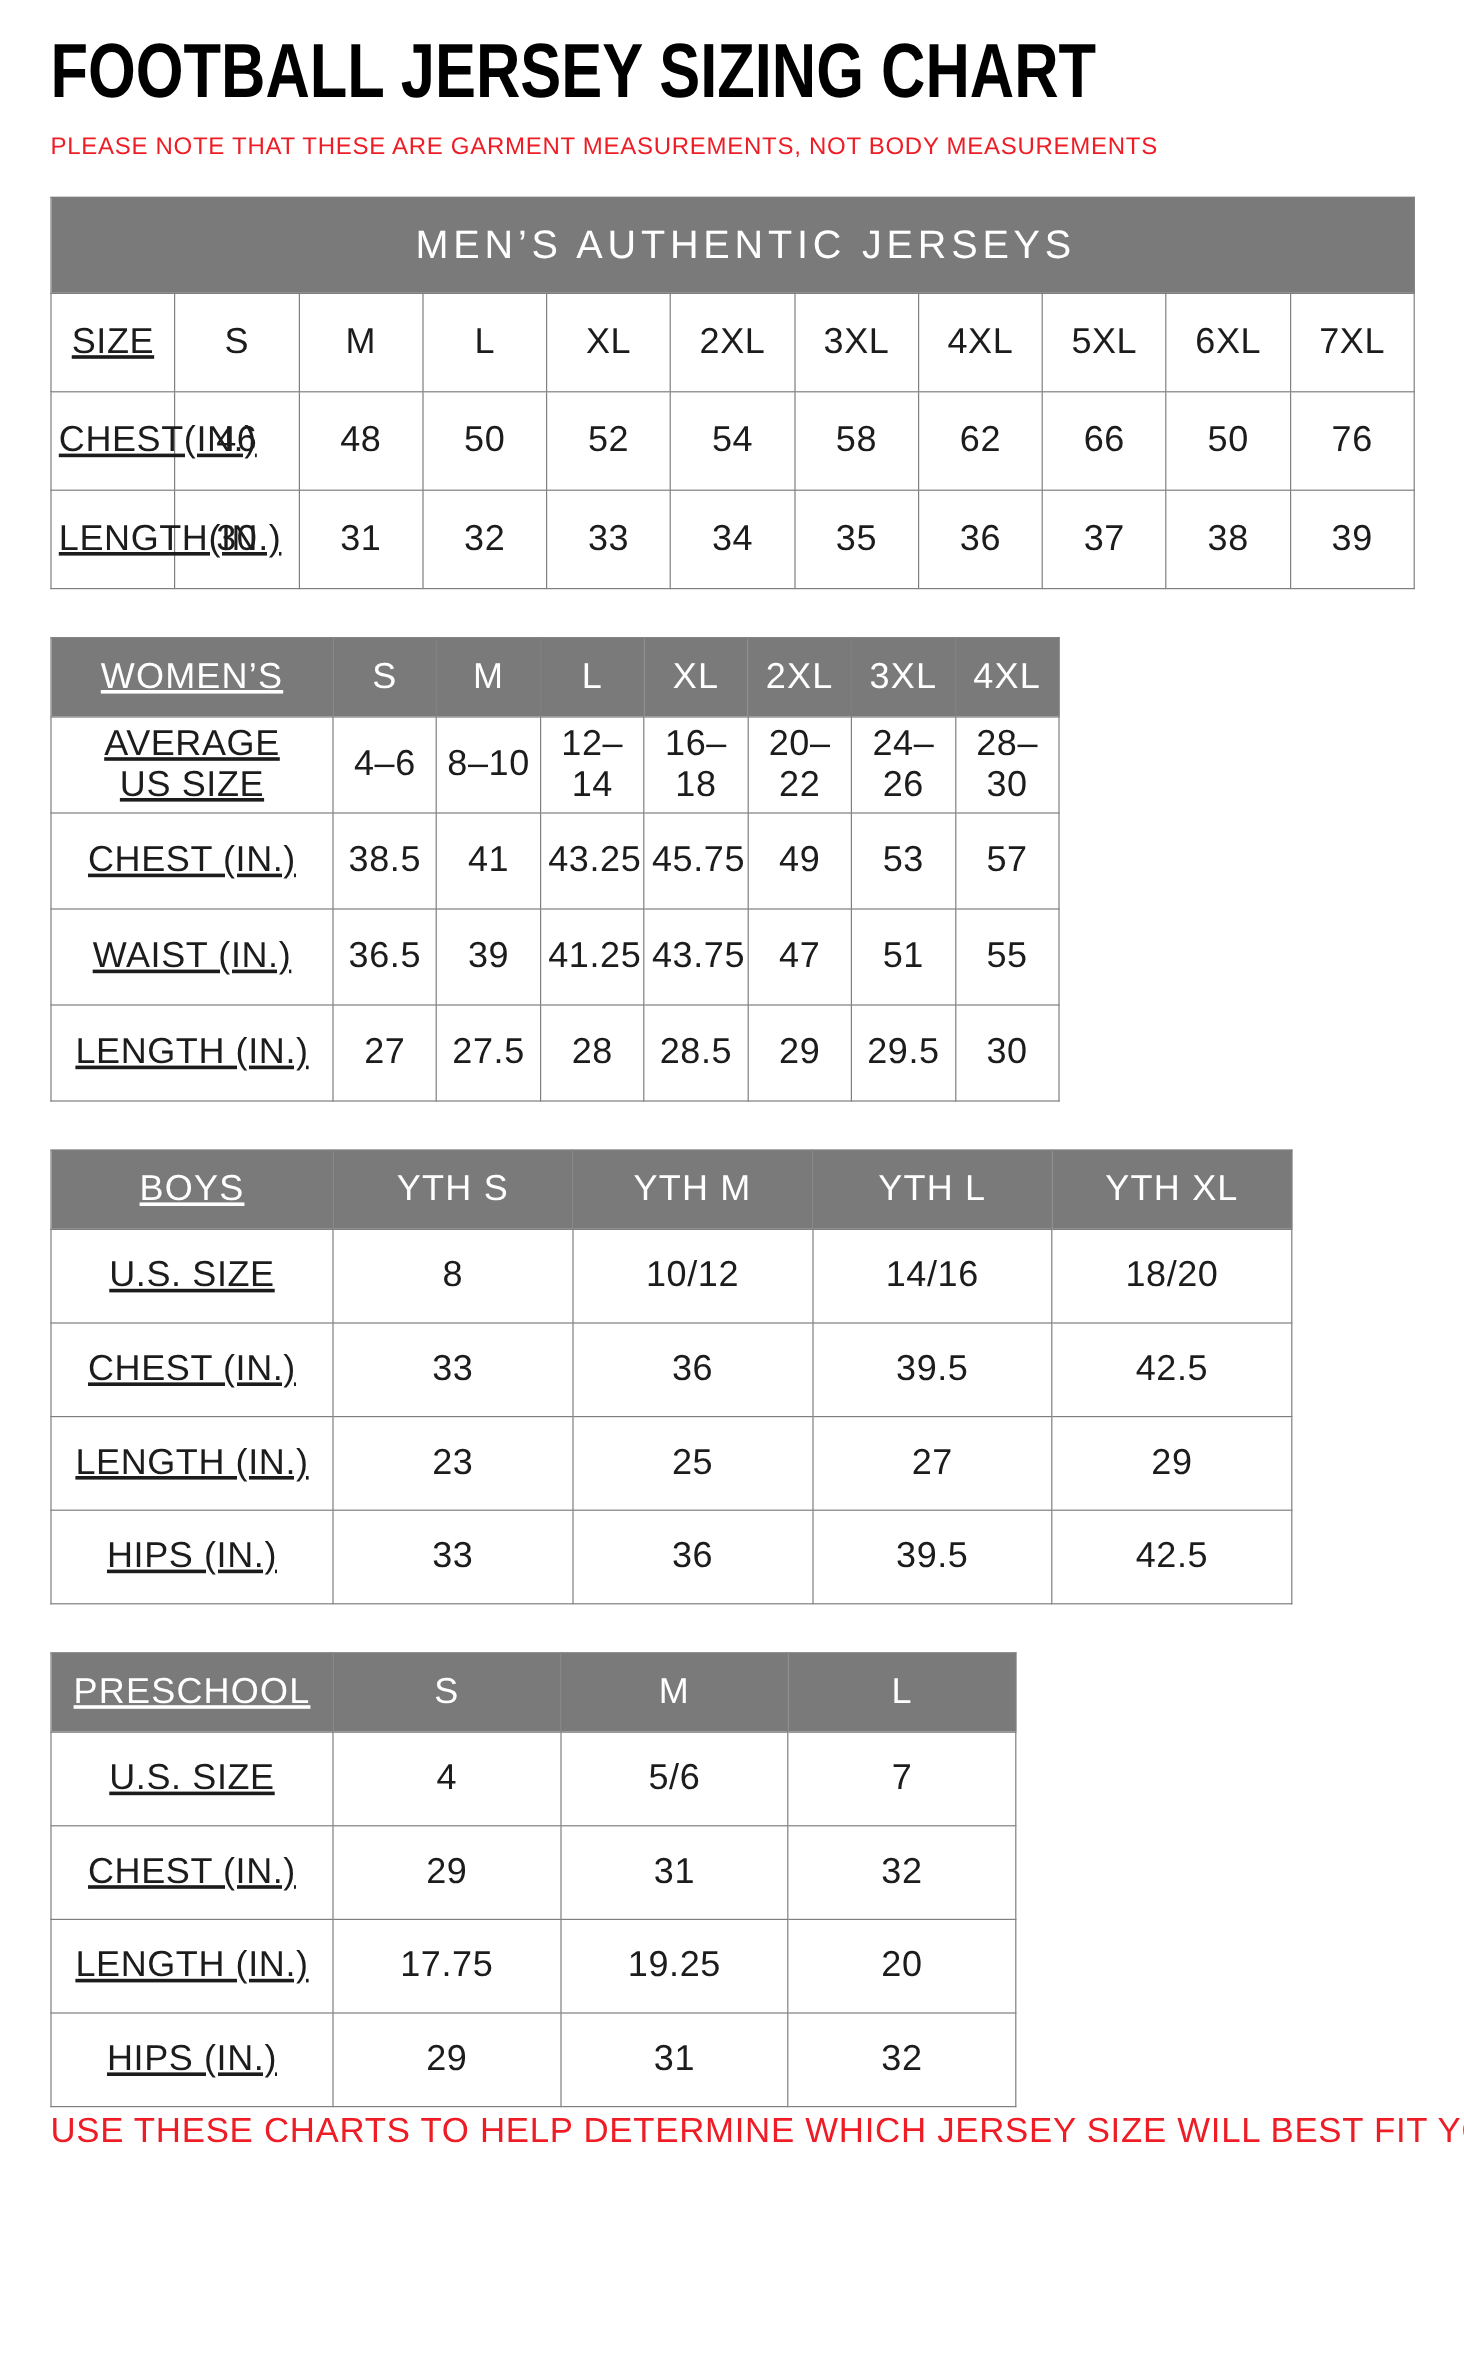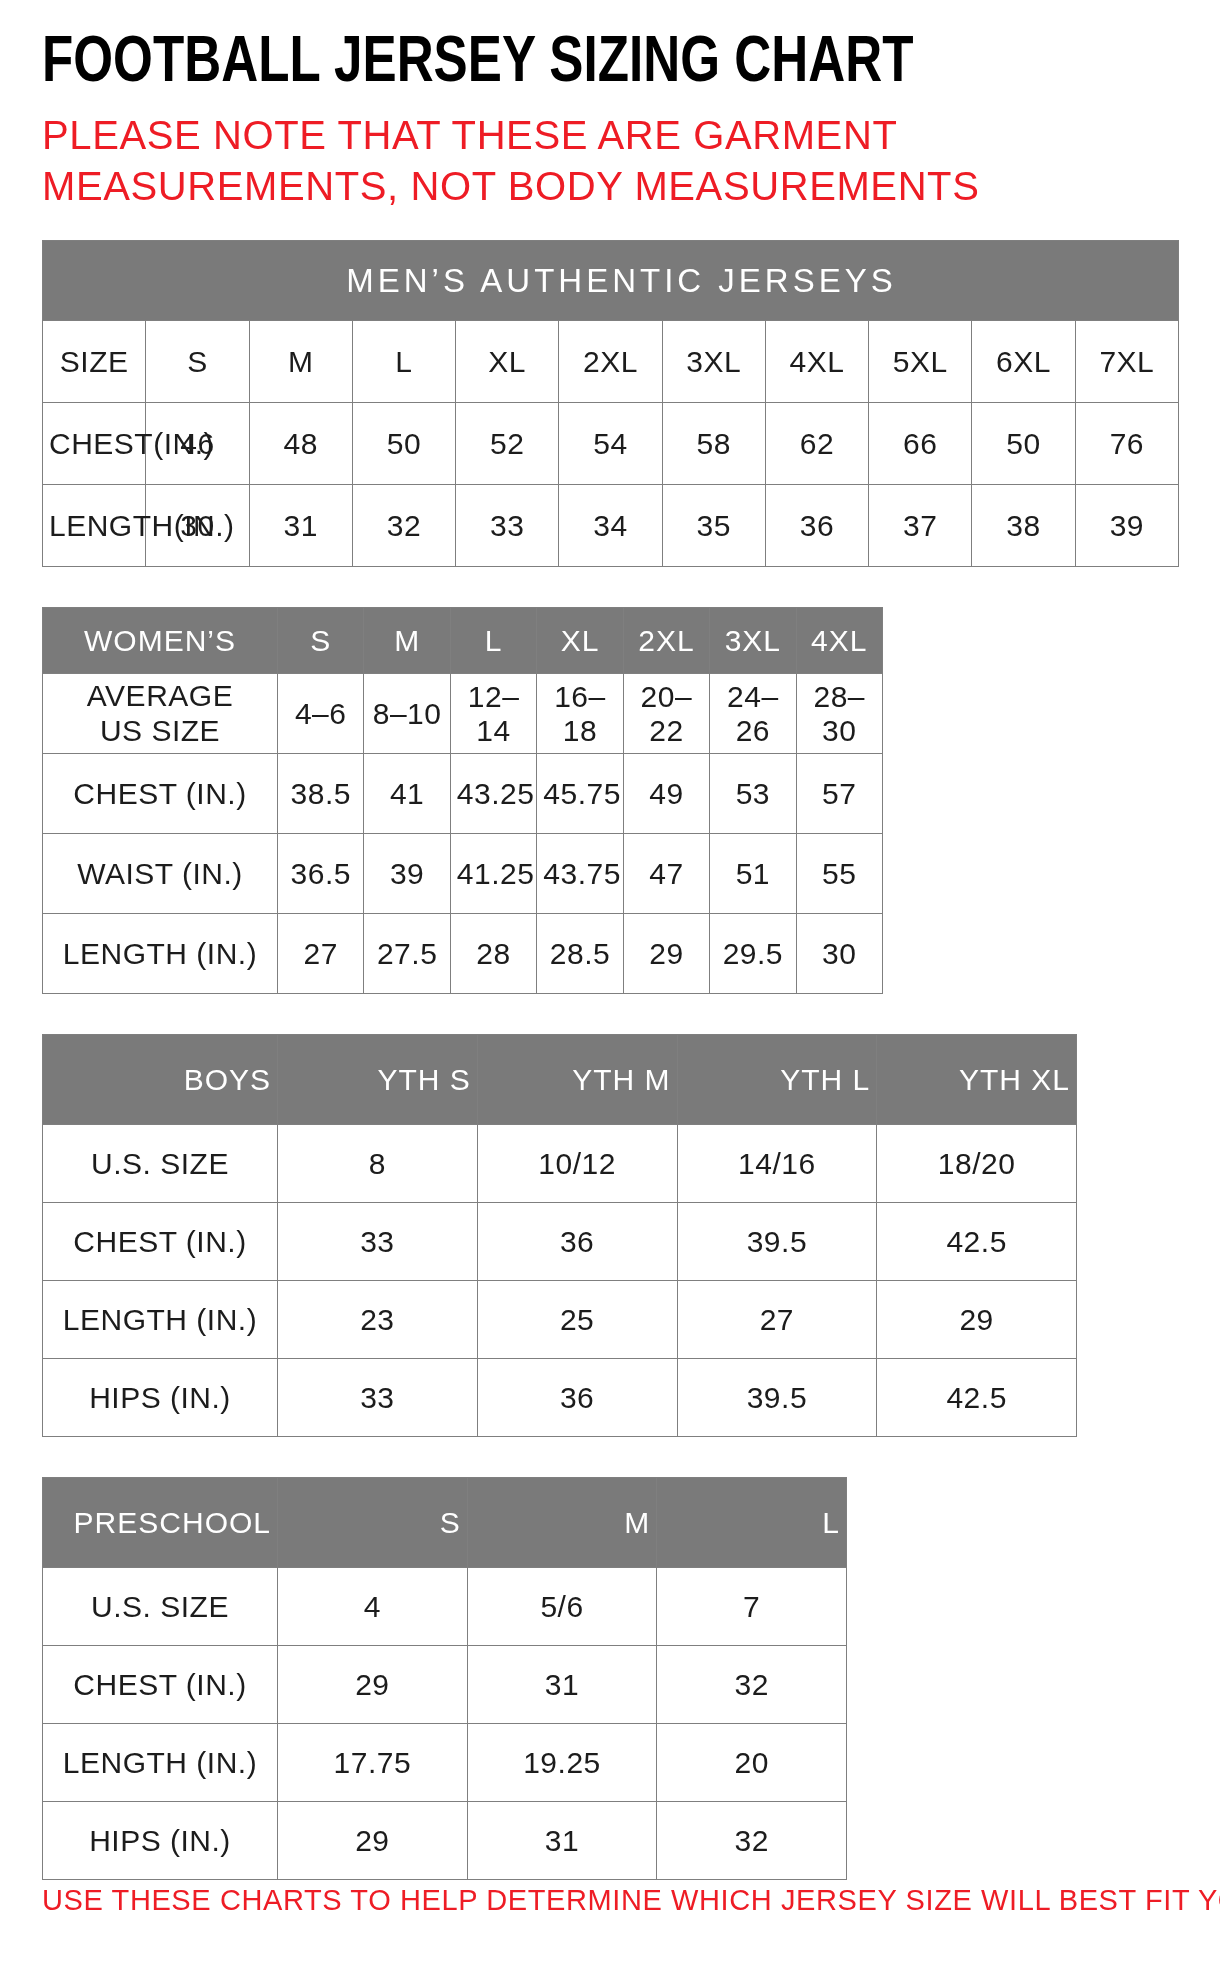--- a/index.html
+++ b/index.html
@@ -18,21 +18,21 @@
     color: #000000;
     white-space: nowrap;
     transform: scaleX(0.80);
     transform-origin: left center;
     letter-spacing: 0px;
     margin-bottom: 14px;
   }
 
   .note {
     color: var(--accent-red, #ee1c25);
-    font-size: 40px;
+    font-size: 20px;
     line-height: 1.28;
     letter-spacing: 0.6px;
     max-width: 1060px;
   }
   .note.top { margin-bottom: 28px; }
   .note.bottom { margin-top: 2px; font-size: 29px; max-width: none; white-space: nowrap; }
 
   table {
     border-collapse: collapse;
     table-layout: fixed;
@@ -45,20 +45,21 @@
     vertical-align: middle;
     font-size: 30px;
     letter-spacing: 0.5px;
     color: #1c1c1c;
     padding: 4px 6px;
   }
   th.label {
     width: 235px;
     white-space: pre-line;
     line-height: 1.15;
+    text-decoration: underline;
   }
   th.bar, th.head {
     background: var(--header-gray, #7a7a7a);
     color: #ffffff;
   }
   th.bar {
     height: 80px;
     font-size: 33px;
     letter-spacing: 4px;
     padding-left: 28px;
@@ -66,21 +67,21 @@
   th.head { letter-spacing: 1px; }
 
   .mens      { width: 1137px; }
   .womens    { width: 841px; }
   .boys      { width: 1035px; }
   .preschool { width: 805px;  margin-bottom: 0; }
 
   .mens .data-row th, .mens .data-row td { height: 82px; }
   .womens .head-row th { height: 66px; }
   .womens .data-row th, .womens .data-row td { height: 80px; }
-  .boys .head-row th, .preschool .head-row th { height: 90px; text-align: right; }
+  .boys .head-row th, .preschool .head-row th { height: 66px; }
   .boys .data-row th, .boys .data-row td,
   .preschool .data-row th, .preschool .data-row td { height: 78px; }
 </style>
 </head>
 <body>
 
 <div class="page">
 
   <h1 class="title">FOOTBALL JERSEY SIZING CHART</h1>
 

